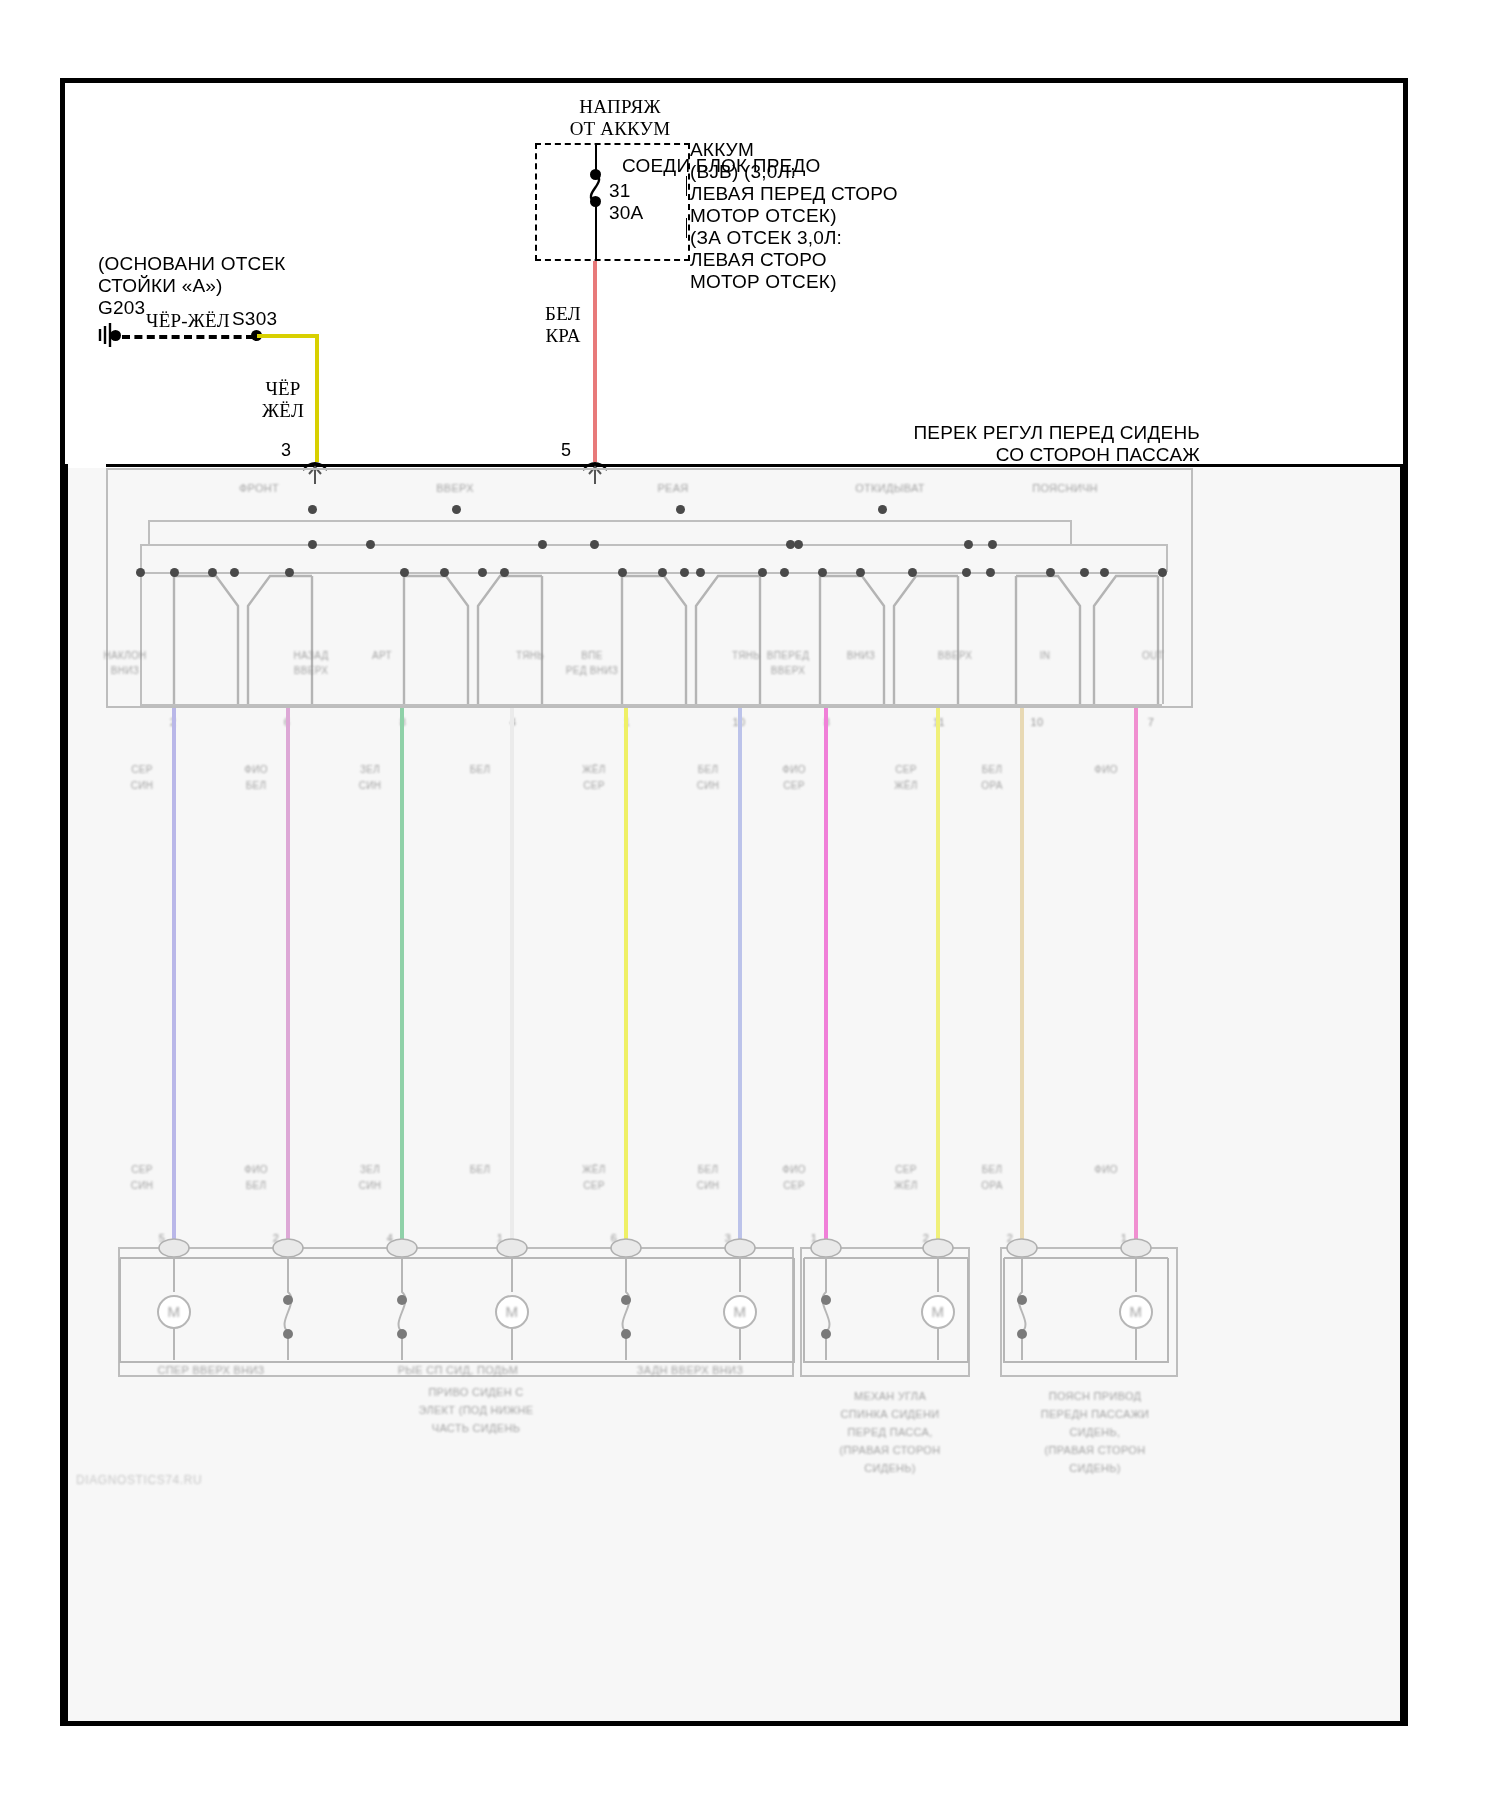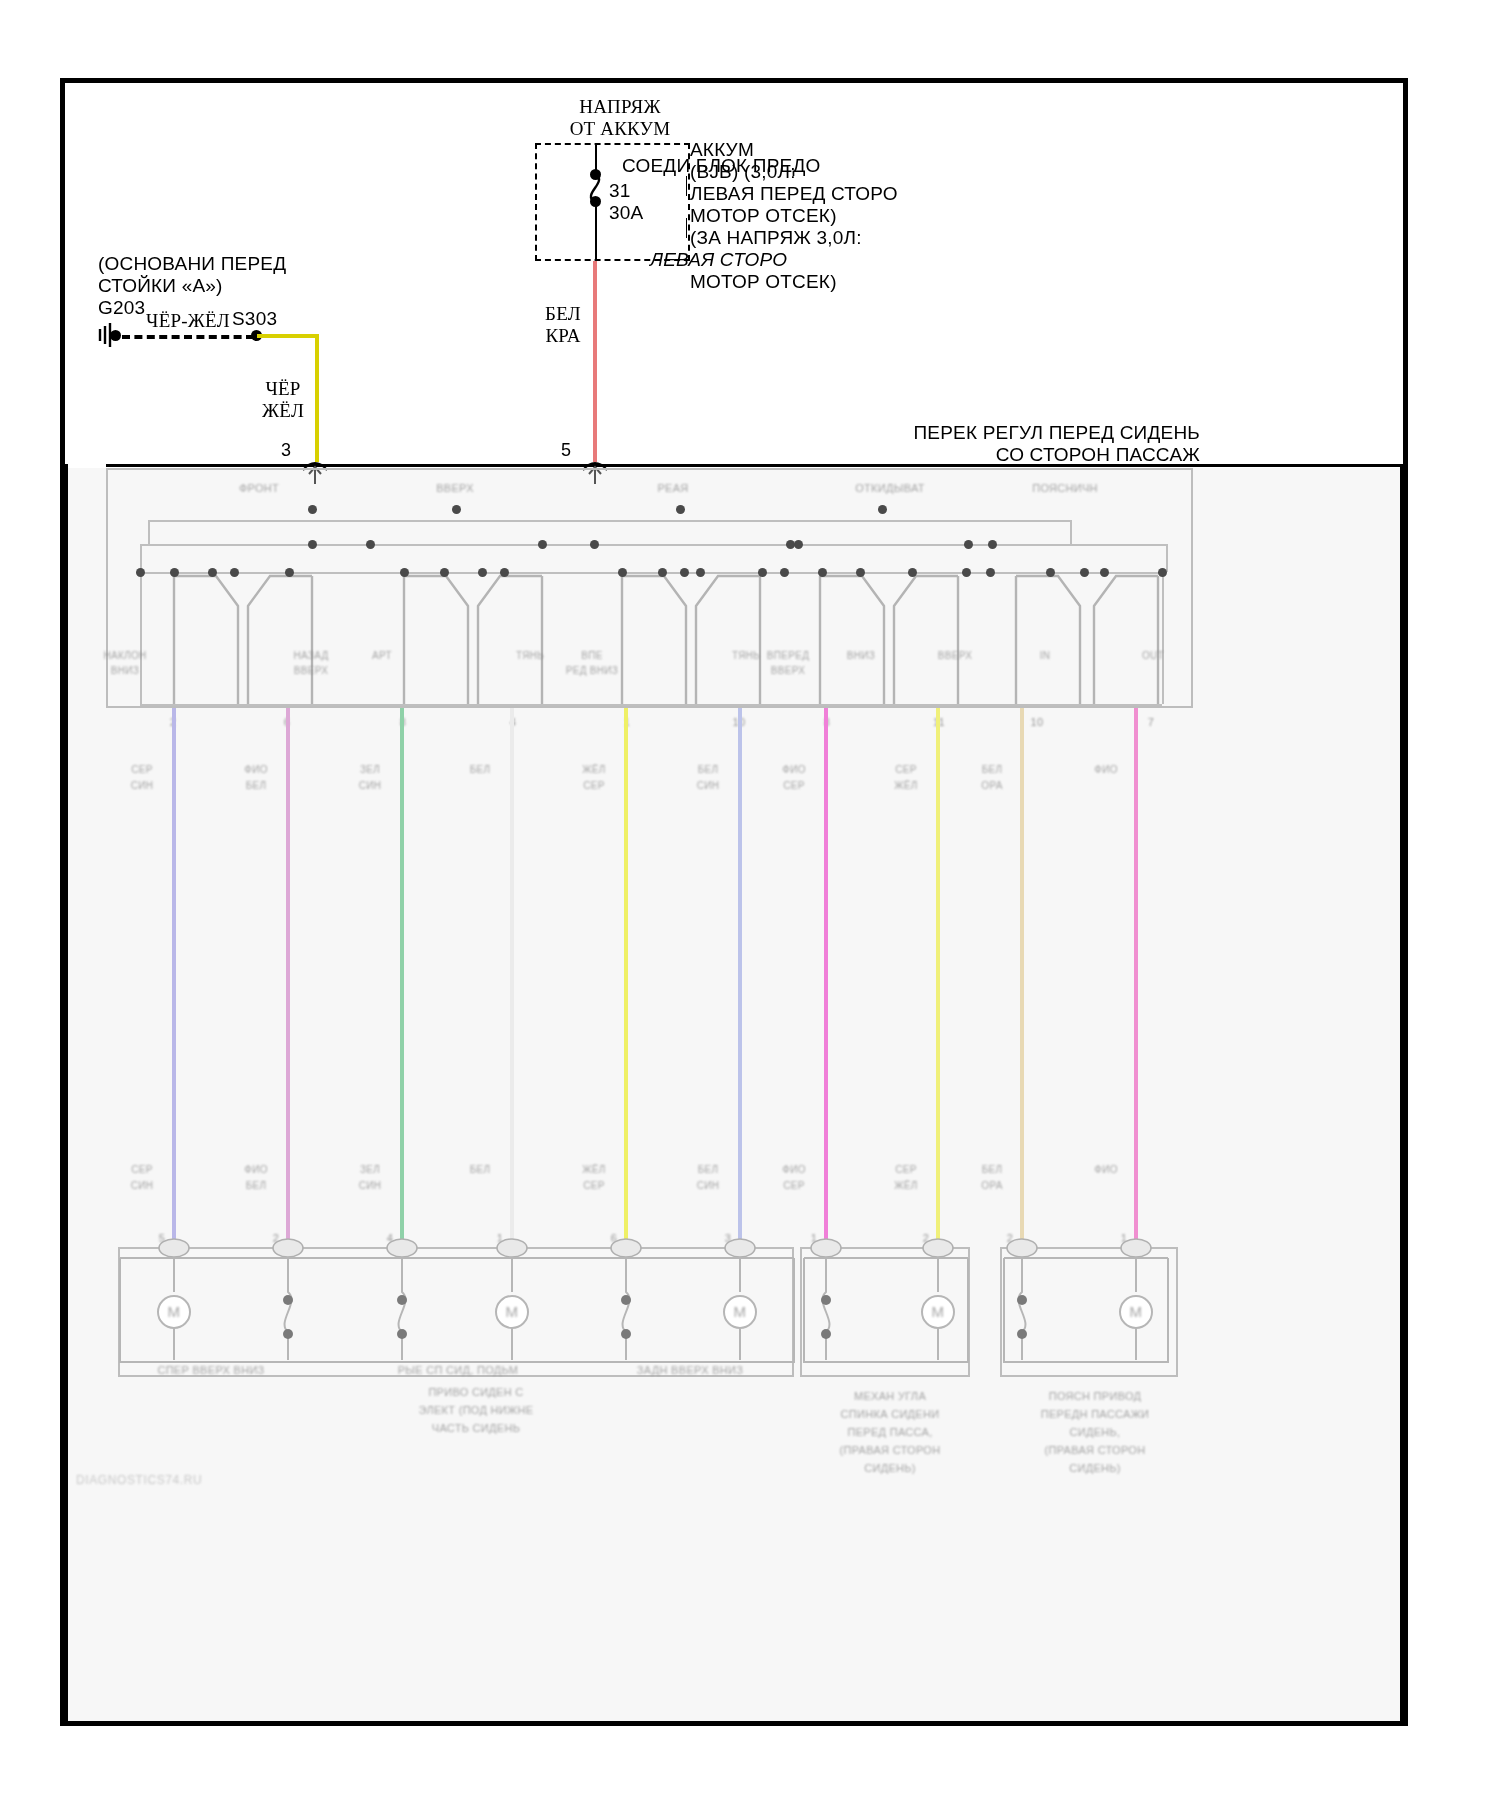--- a/index.html
+++ b/index.html
@@ -132,32 +132,32 @@
   <div class="vl" style="left:595px; top:202px; height:59px;"></div>
 
   <div class="t" style="left:622px; top:155px;">СОЕДИ БЛОК ПРЕДО</div>
   <div class="t" style="left:609px; top:180px;">31</div>
   <div class="t" style="left:609px; top:202px;">30A</div>
 
   <div class="t" style="left:690px; top:139px;">АККУМ</div>
   <div class="t" style="left:690px; top:161px;">(BJB) (3,0Л:</div>
   <div class="t" style="left:690px; top:183px;">ЛЕВАЯ ПЕРЕД СТОРО</div>
   <div class="t" style="left:690px; top:205px;">МОТОР ОТСЕК)</div>
-  <div class="t" style="left:690px; top:227px;">(ЗА НАПРЯЖ 3,0Л:</div>
-  <div class="t" style="left:650px; top:249px;font-style:italic;">ЛЕВАЯ СТОРО</div>
+  <div class="t" style="left:690px; top:227px;">(ЗА ОТСЕК 3,0Л:</div>
+  <div class="t" style="left:690px; top:249px;">ЛЕВАЯ СТОРО</div>
   <div class="t" style="left:690px; top:271px;">МОТОР ОТСЕК)</div>
 
   <div class="vl" style="left:686px; top:176px; height:20px; border-left-width:1.5px;"></div>
   <div class="vl" style="left:686px; top:218px; height:20px; border-left-width:1.5px;"></div>
 
   <div class="wire" style="left:593px; top:261px; height:201px; background:#e87a7a;"></div>
   <div class="t c" style="left:533px; top:303px; width:60px;">БЕЛ</div>
   <div class="t c" style="left:533px; top:325px; width:60px;">КРА</div>
 
-  <div class="t" style="left:98px; top:253px;">(ОСНОВАНИ ПЕРЕД</div>
+  <div class="t" style="left:98px; top:253px;">(ОСНОВАНИ ОТСЕК</div>
   <div class="t" style="left:98px; top:275px;">СТОЙКИ «А»)</div>
   <div class="t" style="left:98px; top:297px;">G203</div>
 
   <svg class="ov" width="46" height="34" style="left:96px; top:322px;">
     <line x1="4" y1="7" x2="4" y2="19" stroke="#000" stroke-width="2.4"></line>
     <line x1="9" y1="4" x2="9" y2="22" stroke="#000" stroke-width="2.4"></line>
     <line x1="14" y1="1" x2="14" y2="25" stroke="#000" stroke-width="2.4"></line>
   </svg>
   <div class="dot" style="left:110px; top:330px;"></div>
 

